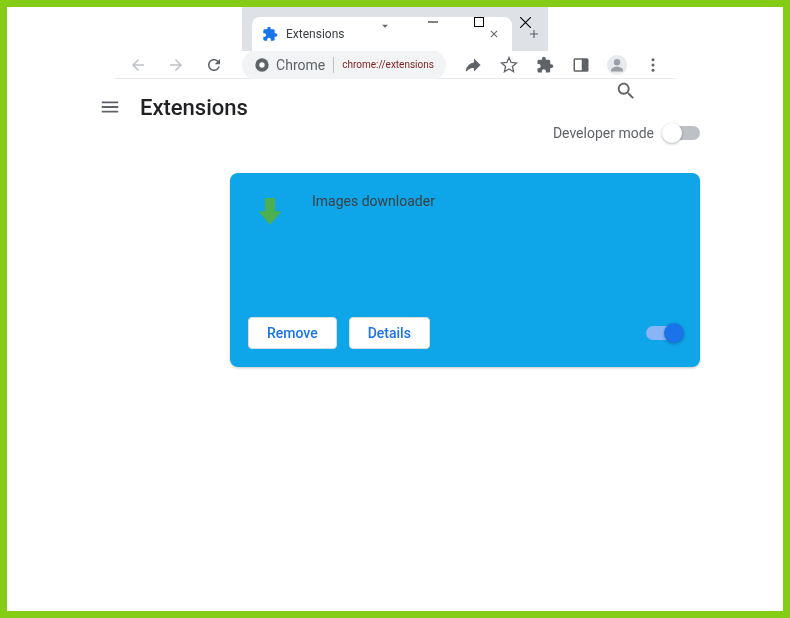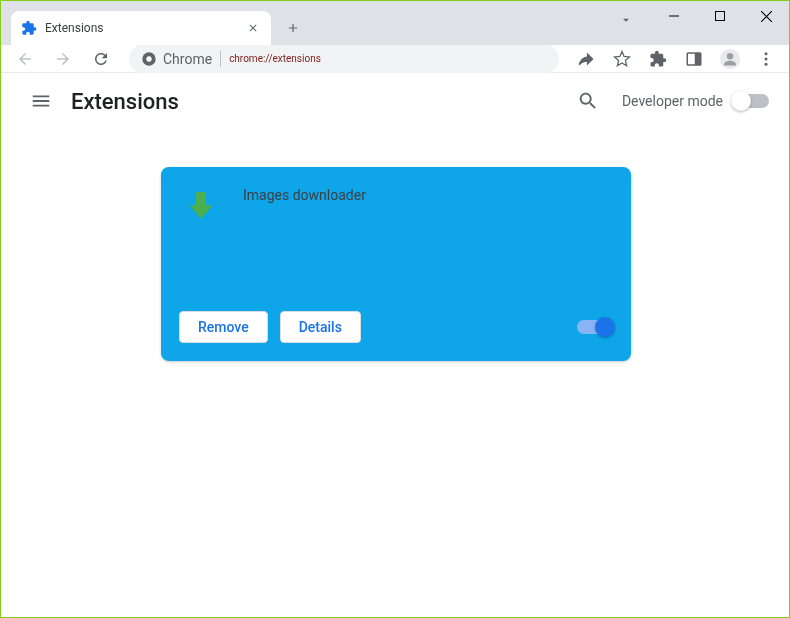--- a/index.html
+++ b/index.html
@@ -4,21 +4,21 @@
 <style>
 * { margin: 0; padding: 0; box-sizing: border-box; font-family: 'Segoe UI', Roboto, Arial, sans-serif; }
 body { width: 790px; height: 618px; background: #fff; position: relative; overflow: hidden; }
 
 
 .watermark { position: absolute; inset: 0; pointer-events: none; z-index: 0; display: flex; flex-direction: column; align-items: center; justify-content: center; opacity: 0.04; }
 .watermark .wm-top { font-size: 200px; font-weight: 700; color: #c00; letter-spacing: -10px; }
 .watermark .wm-bot { font-size: 120px; font-weight: 400; font-style: italic; color: #c00; margin-top: -30px; }
 
 
-.browser-frame { width: 790px; height: 618px; border: 1px solid #84cc16; background: #fff; position: relative; z-index: 1; display: flex; flex-direction: column; }
+.browser-frame { width: 790px; height: 618px; border: 7px solid #84cc16; background: #fff; position: relative; z-index: 1; display: flex; flex-direction: column; align-items: center; }
 
 
 .titlebar { height: 44px; background: #dee1e6; display: flex; align-items: flex-end; position: relative; }
 .tab { background: #fff; border-radius: 8px 8px 0 0; height: 34px; width: 260px; margin-left: 10px; display: flex; align-items: center; padding: 0 10px; gap: 8px; }
 .tab-icon { width: 16px; height: 16px; display: flex; align-items: center; justify-content: center; }
 .tab-title { font-size: 12px; color: #3c4043; flex: 1; }
 .tab-close { width: 16px; height: 16px; display: flex; align-items: center; justify-content: center; color: #5f6368; cursor: pointer; }
 .newtab { width: 28px; height: 28px; display: flex; align-items: center; justify-content: center; color: #5f6368; margin-left: 8px; margin-bottom: 3px; cursor: pointer; }
 .window-controls { position: absolute; right: 0; top: 0; display: flex; height: 30px; }
 .win-btn { width: 46px; display: flex; align-items: center; justify-content: center; color: #000; cursor: pointer; }
@@ -34,21 +34,21 @@
 .addr-url { color: #7f1d1d; font-size: 10px; }
 .tool-icon { width: 30px; height: 30px; display: flex; align-items: center; justify-content: center; color: #5f6368; }
 
 
 .page { flex: 1; background: #fff; position: relative; }
 
 
 .ext-header { height: 56px; display: flex; align-items: center; padding: 0 20px; }
 .menu-btn { width: 40px; height: 40px; display: flex; align-items: center; justify-content: center; color: #5f6368; margin-right: 10px; cursor: pointer; }
 .ext-title { font-size: 22px; font-weight: 500; color: #202124; }
-.ext-header-right { margin-left: auto; display: flex; align-items: center; gap: 16px; }
+.ext-header-right { margin-left: auto; display: flex; align-items: center; gap: 16px; flex-direction: column; }
 .search-btn { width: 36px; height: 36px; display: flex; align-items: center; justify-content: center; color: #5f6368; cursor: pointer; }
 .dev-mode { display: flex; align-items: center; gap: 10px; color: #5f6368; font-size: 14px; }
 .toggle-off { width: 36px; height: 14px; background: #bdc1c6; border-radius: 7px; position: relative; cursor: pointer; }
 .toggle-off::after { content: ''; position: absolute; width: 20px; height: 20px; background: #fff; border-radius: 50%; top: -3px; left: -2px; box-shadow: 0 1px 3px rgba(0,0,0,0.3); }
 
 
 .card-area { padding: 20px; display: flex; }
 .ext-card { width: 470px; background: #0ea5e9; border-radius: 8px; box-shadow: 0 1px 3px rgba(60,64,67,0.2), 0 1px 2px rgba(60,64,67,0.1); padding: 18px; margin-left: 140px; margin-top: 18px; }
 .card-top { display: flex; gap: 20px; min-height: 110px; }
 .ext-icon { width: 44px; height: 44px; display: flex; align-items: center; justify-content: center; }

